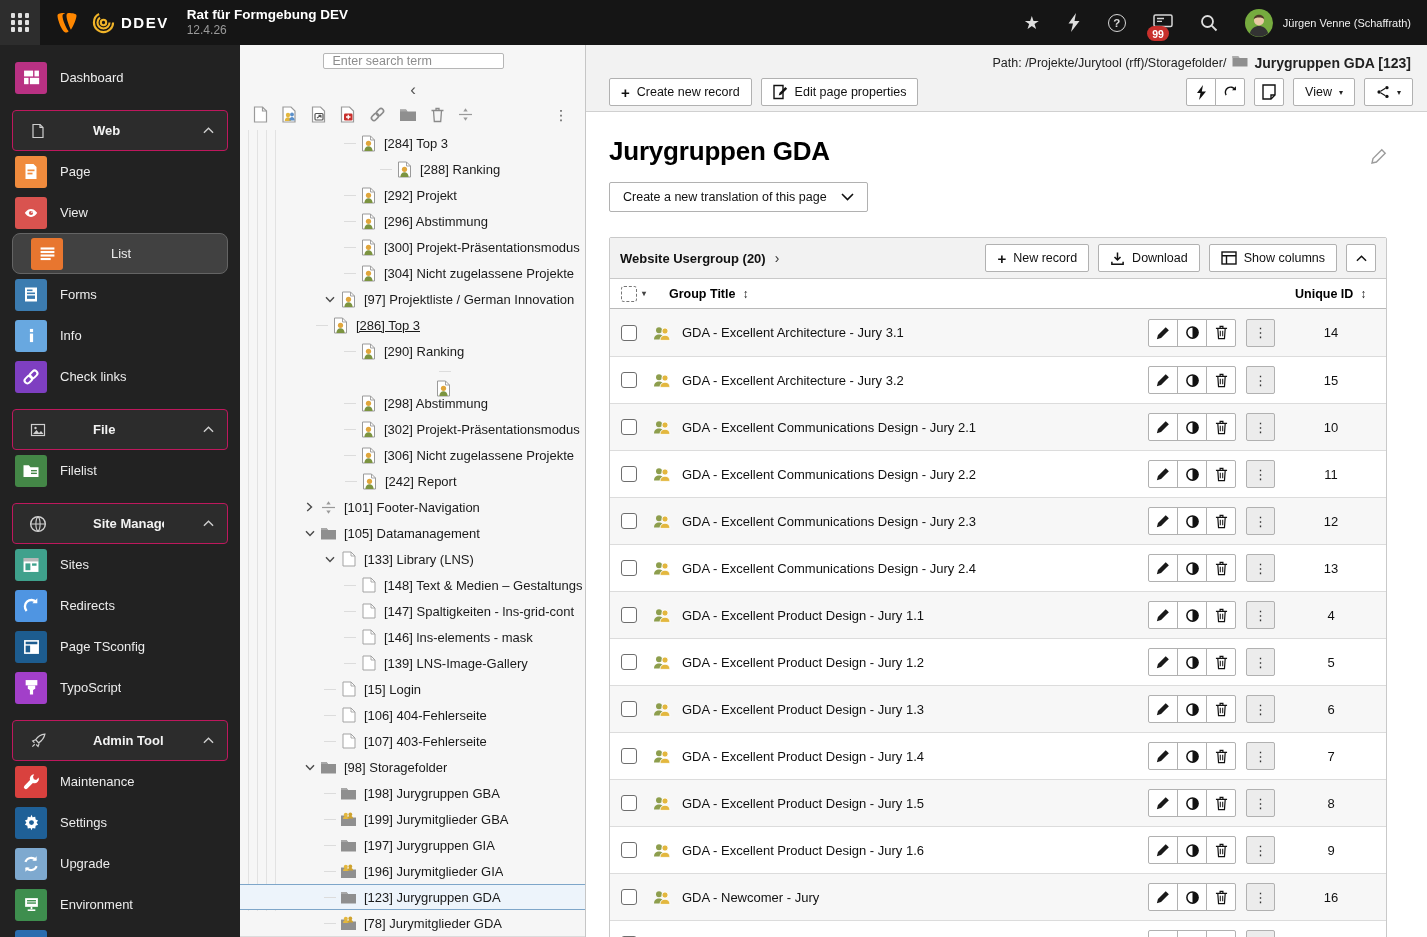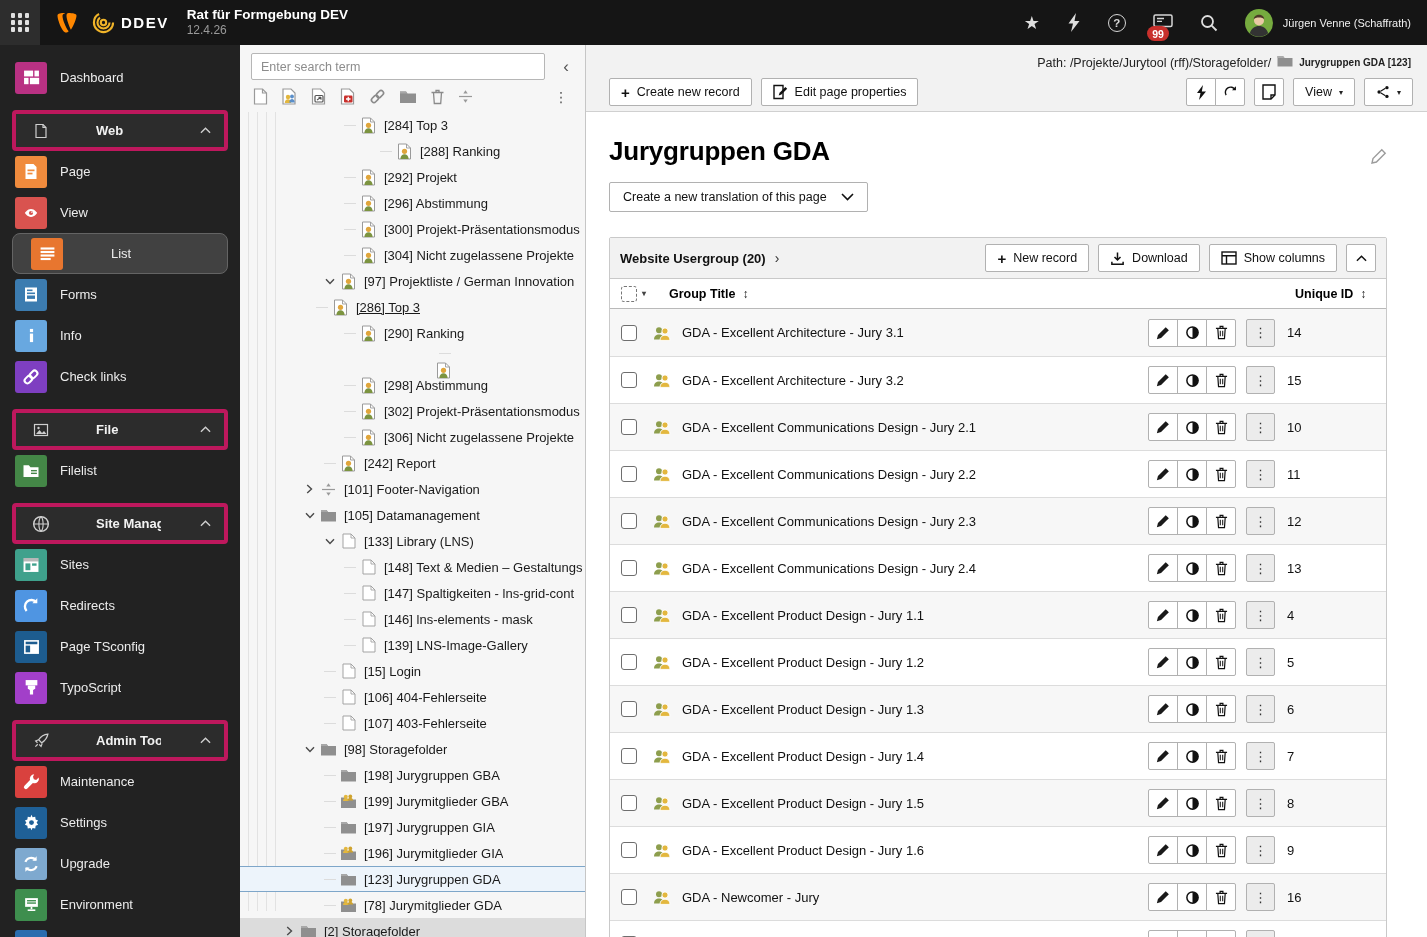--- a/index.html
+++ b/index.html
@@ -27,28 +27,28 @@
   .tb-user span { font-size:11px; color:#f0f0f0; }
 
   .mainrow { flex:1; display:flex; min-height:0; }
 
   
   .sidebar { flex:0 0 240px; background:#222; overflow:hidden; padding-top:12px; }
   .sb-row { display:flex; align-items:center; height:41px; padding:0 14px 0 15px; gap:13px; color:#ececec; font-size:13px; cursor:pointer; }
   .sb-row .sq { width:32px; height:32px; border-radius:3px; flex:0 0 32px; display:flex; align-items:center; justify-content:center; }
   .sb-row .sq svg { display:block; }
   .sb-label { white-space:nowrap; overflow:hidden; }
-  .sb-header { margin:12px 12px 0; border:4px solid #be185d; background:#2c2c2c; border-radius:4px; height:41px; padding:0 13px 0 9px; font-weight:bold; color:#f2f2f2;gap:39px; }
+  .sb-header { margin:12px 12px 0; border:1px solid #be185d; background:#2c2c2c; border-radius:4px; height:41px; padding:0 13px 0 9px; font-weight:bold; color:#f2f2f2;gap:39px; }
   .sb-header .sq { background:transparent !important; }
   .sb-chev { margin-left:auto; display:flex; }
   .sb-row.active { margin:0 12px; border:1px solid #646464; background:#414141; border-radius:8px; padding-left:18px;gap:48px; }
 
   
   .tree { flex:0 0 346px; background:#f6f6f6; border-right:1px solid #c6c6c6; display:flex; flex-direction:column; min-height:0; }
-  .tree-top { padding:8px 10px 5px 11px; display:flex; align-items:center; gap:12px; }
+  .tree-top { padding:8px 10px 5px 11px; display:flex; align-items:center; gap:12px;flex-direction:column; }
   .tree-search { flex:1; height:27px; border:1px solid #b6b6b6; border-radius:2px; background:#fff; padding:0 9px; font-size:12.5px; color:#333; font-family:"Liberation Sans",sans-serif; }
   .tree-search::placeholder { color:#8d8d8d; }
   .tree-collapse { color:#555; font-size:17px; cursor:pointer; padding:0 6px; line-height:1; }
   .tree-tools { display:flex; align-items:center; gap:13px; padding:3px 12px 7px 13px; }
   .tool { display:flex; cursor:grab; }
   .tool-dots { margin-left:auto; color:#555; font-size:14px; cursor:pointer; padding:0 5px; }
   .tree-list { flex:1; overflow:hidden; position:relative; font-size:13px; color:#1a1a1a; }
   .tree-list::before { content:""; position:absolute; left:0; top:0; bottom:26px; width:38px;
       background:repeating-linear-gradient(90deg, transparent 0 8px, #e2e2e2 8px 9px); pointer-events:none; }
   .tree-row { height:26px; display:flex; align-items:center; position:relative; cursor:pointer; white-space:nowrap; }
@@ -56,21 +56,21 @@
   .tchev.empty::before { content:""; width:12px; height:1px; background:#dcdcdc; }
   .ticon { width:19px; flex:0 0 19px; display:flex; align-items:center; justify-content:center; margin:0 6px 0 2px; }
   .tlabel { overflow:hidden; }
   .tree-row.selected { background:#edf4fb; border-top:1px solid #7ea6c9; border-bottom:1px solid #7ea6c9; }
   .tree-row.shaded { background:#dcdcdc; }
 
   
   .content { flex:1; display:flex; flex-direction:column; min-width:0; background:#fff; }
   .docheader { flex:0 0 67px; background:#f2f2f2; border-bottom:1px solid #d0d0d0; padding:5px 14px 0 23px; }
   .dh-path { display:flex; justify-content:flex-end; align-items:center; gap:6px; font-size:12.5px; color:#222; height:25px; padding-right:2px; }
-  .dh-path b { font-size:10px; }
+  .dh-path b { font-size:14px; }
   .dh-bar { display:flex; align-items:center; height:34px; }
   .dh-left { display:flex; gap:9px; }
   .dh-right { margin-left:auto; display:flex; gap:9px; align-items:center; }
   .btn { display:inline-flex; align-items:center; gap:7px; background:#fff; border:1px solid #b1b1b1; border-radius:2px; height:28px; padding:0 11px; font-size:12.5px; color:#111; cursor:pointer; font-family:"Liberation Sans",sans-serif; white-space:nowrap; }
   .btn .plus { font-size:15px; font-weight:bold; line-height:1; }
   .btn-ico { width:30px; padding:0; justify-content:center; }
   .btn-group { display:inline-flex; }
   .btn-group .btn { border-radius:0; margin-left:-1px; }
   .btn-group .btn:first-child { border-radius:2px 0 0 2px; margin-left:0; }
   .btn-group .btn:last-child { border-radius:0 2px 2px 0; }
@@ -87,21 +87,21 @@
   .panel-title { font-weight:bold; font-size:13px; color:#111; display:flex; gap:9px; align-items:center; cursor:pointer; }
   .pchev { font-size:14px; font-weight:normal; color:#333; }
   .ph-buttons { margin-left:auto; display:flex; gap:9px; align-items:center; }
 
   .thead { display:flex; align-items:center; height:30px; padding:0 11px; border-bottom:1px solid #b9b9b9; font-weight:bold; font-size:12.5px; background:#fff; }
   .cb { width:16px; height:16px; border:1px solid #6e6e6e; border-radius:3px; background:#fff; flex:0 0 16px; cursor:pointer; }
   .cb.dashed { border-style:dashed; border-color:#767676; }
   .th-caret { font-size:8px; color:#444; margin-left:5px; cursor:pointer; }
   .th-title { margin-left:23px; display:flex; gap:7px; align-items:center; }
   .sort { color:#222; font-weight:normal; font-size:12px; cursor:pointer; }
-  .col-id { width:100px; flex:0 0 100px; }
+  .col-id { width:100px; flex:0 0 100px;text-align:center; }
   .th-id { margin-left:auto; display:flex; gap:7px; align-items:center; padding-left:20px; }
 
   .row { display:flex; align-items:center; height:47px; padding:0 11px; border-top:1px solid #dcdcdc; background:#fff; font-size:13px; }
   .row:first-child { border-top:0; }
   .row.stripe { background:#f7f7f7; }
   .row .cb { margin-right:15px; }
   .gicon { width:21px; flex:0 0 21px; margin-right:9px; display:flex; }
   .rtitle { flex:1; overflow:hidden; white-space:nowrap; color:#111; cursor:pointer; }
   .rbtns { display:flex; }
   .rbtn { width:30px; height:28px; background:#fff; border:1px solid #b1b1b1; display:flex; align-items:center; justify-content:center; margin-left:-1px; cursor:pointer; padding:0; }
@@ -642,21 +642,21 @@
             <span class="ticon">
               <svg width="15" height="17" viewBox="0 0 15 17">
                 <path d="M1.5 1h8l4 4v11h-12z" fill="#fff" stroke="#9a9a9a"></path>
                 <path d="M9.5 1v4h4" fill="none" stroke="#9a9a9a" stroke-width="0.9"></path>
                 <circle cx="7.5" cy="8.3" r="2.6" fill="#e0a63c"></circle>
                 <path d="M3.4 16c0-3.1 1.9-4.7 4.1-4.7s4.1 1.6 4.1 4.7z" fill="#7c9440"></path>
               </svg>
             </span>
             <span class="tlabel">[306] Nicht zugelassene Projekte</span>
           </div>
-          <div class="tree-row" style="padding-left: 82px;">
+          <div class="tree-row" style="padding-left: 82px; margin-left: 21px;">
             <span class="tchev empty"></span>
             <span class="ticon">
               <svg width="15" height="17" viewBox="0 0 15 17">
                 <path d="M1.5 1h8l4 4v11h-12z" fill="#fff" stroke="#9a9a9a"></path>
                 <path d="M9.5 1v4h4" fill="none" stroke="#9a9a9a" stroke-width="0.9"></path>
                 <circle cx="7.5" cy="8.3" r="2.6" fill="#e0a63c"></circle>
                 <path d="M3.4 16c0-3.1 1.9-4.7 4.1-4.7s4.1 1.6 4.1 4.7z" fill="#7c9440"></path>
               </svg>
             </span>
             <span class="tlabel">[242] Report</span>

